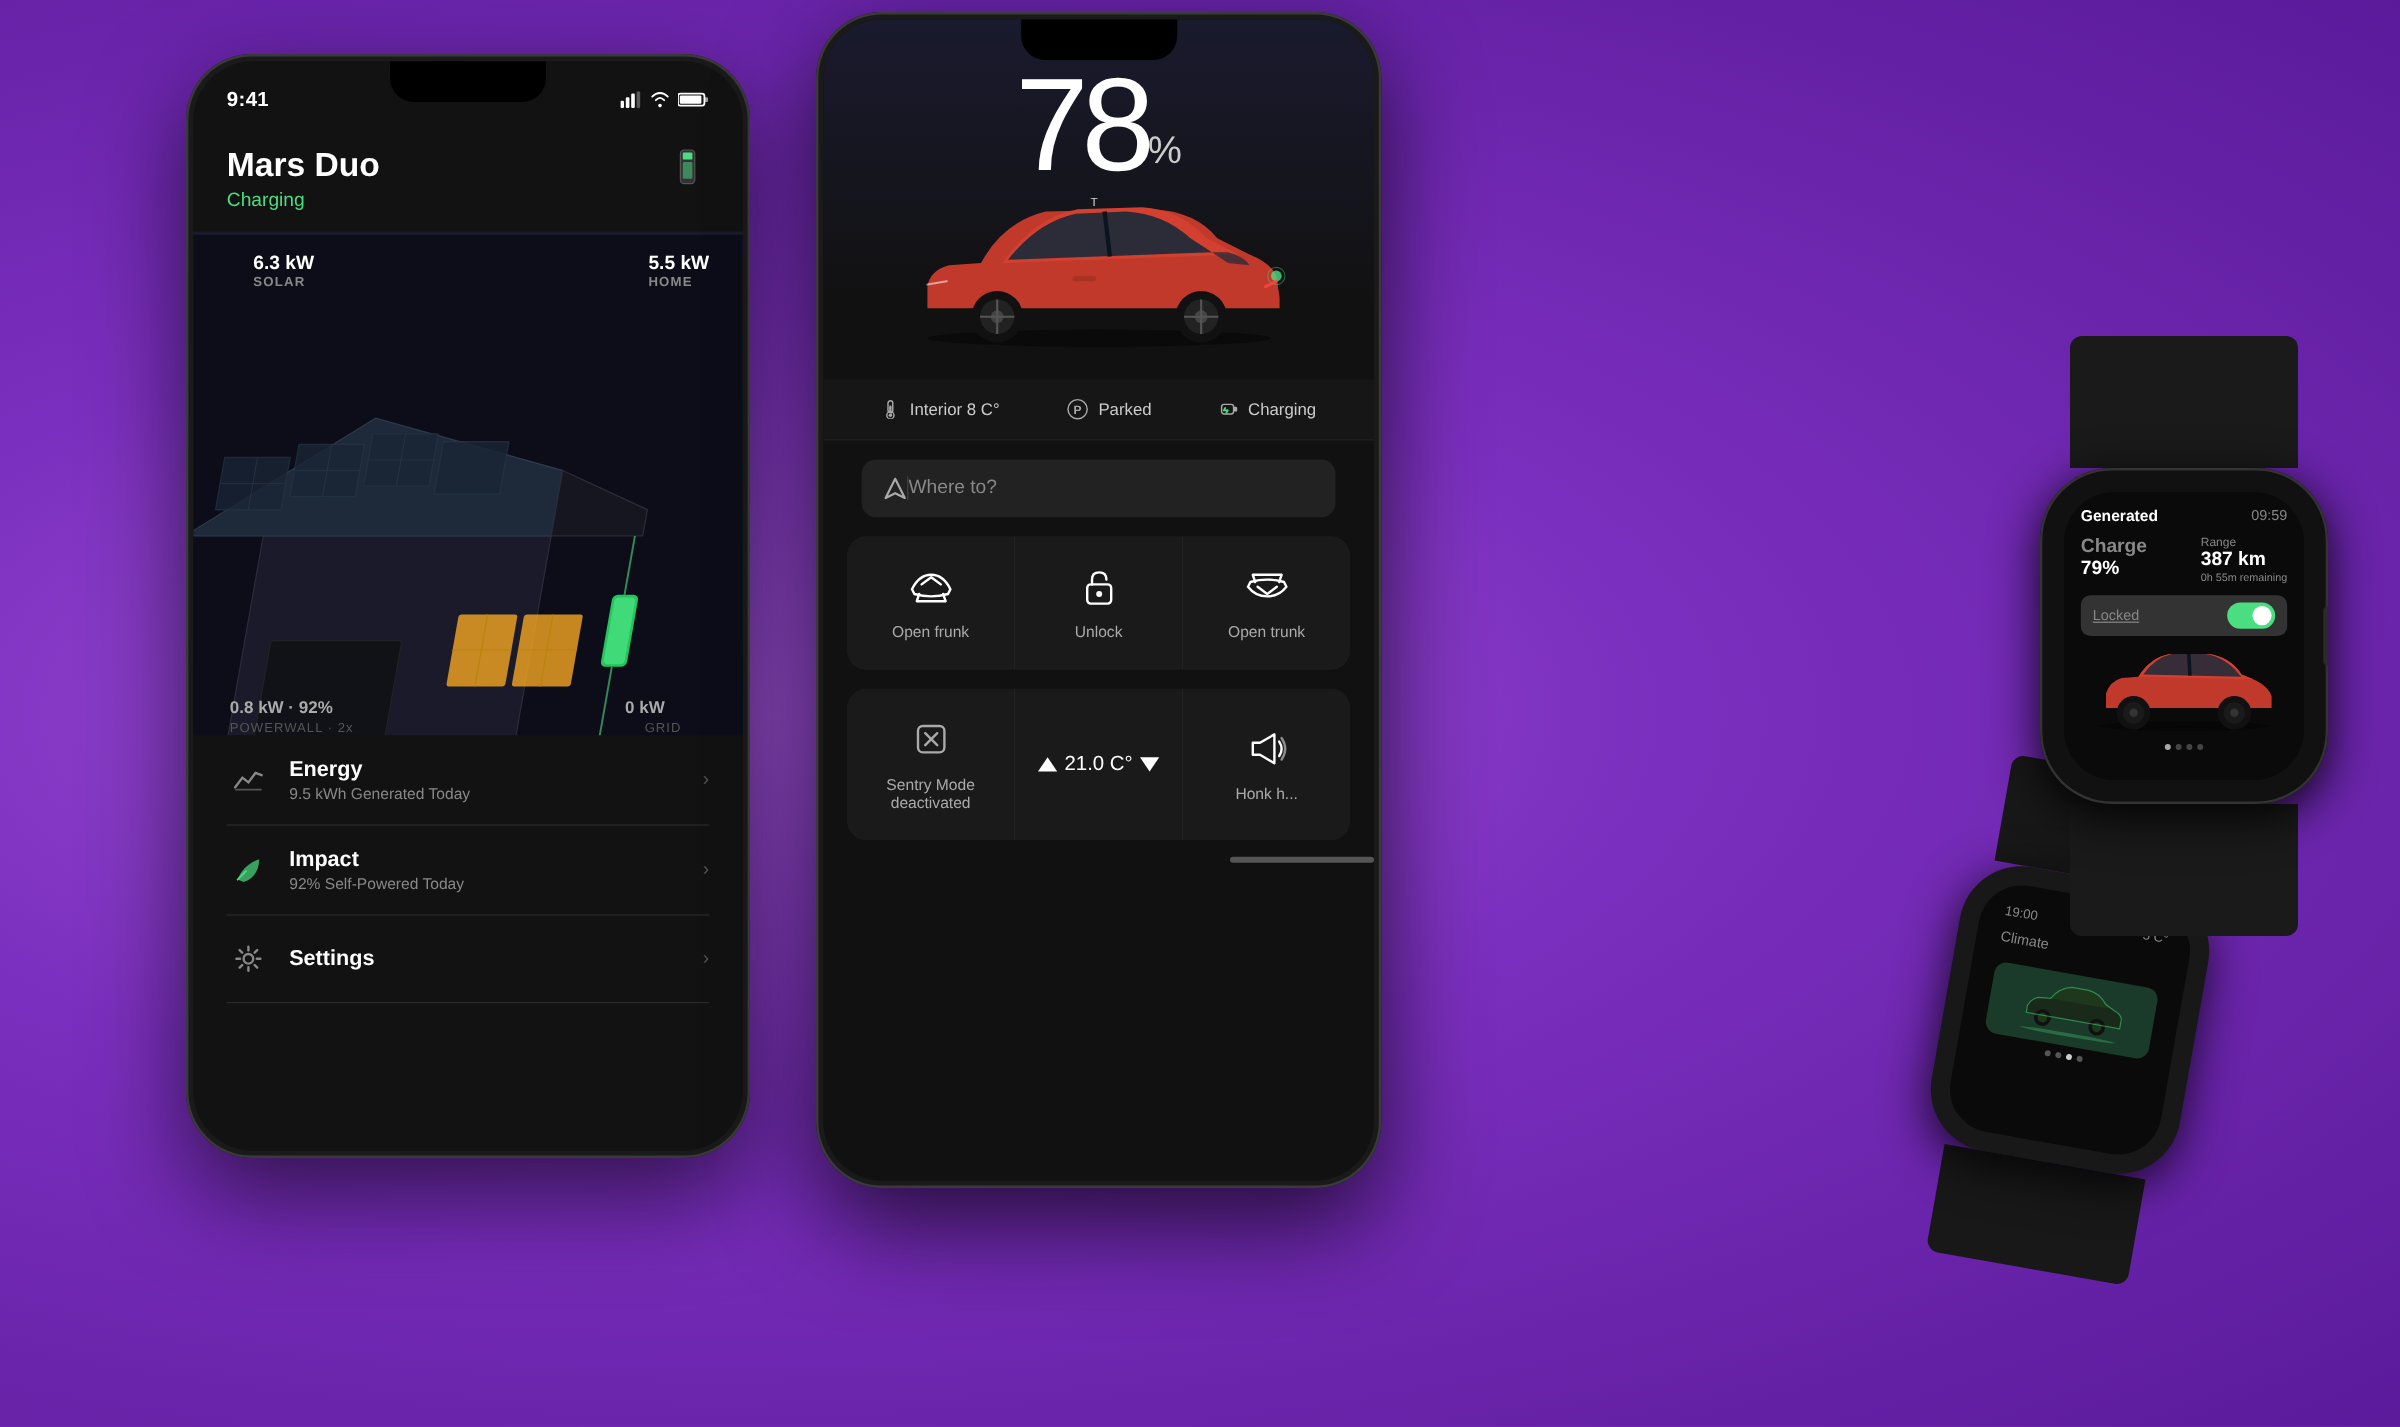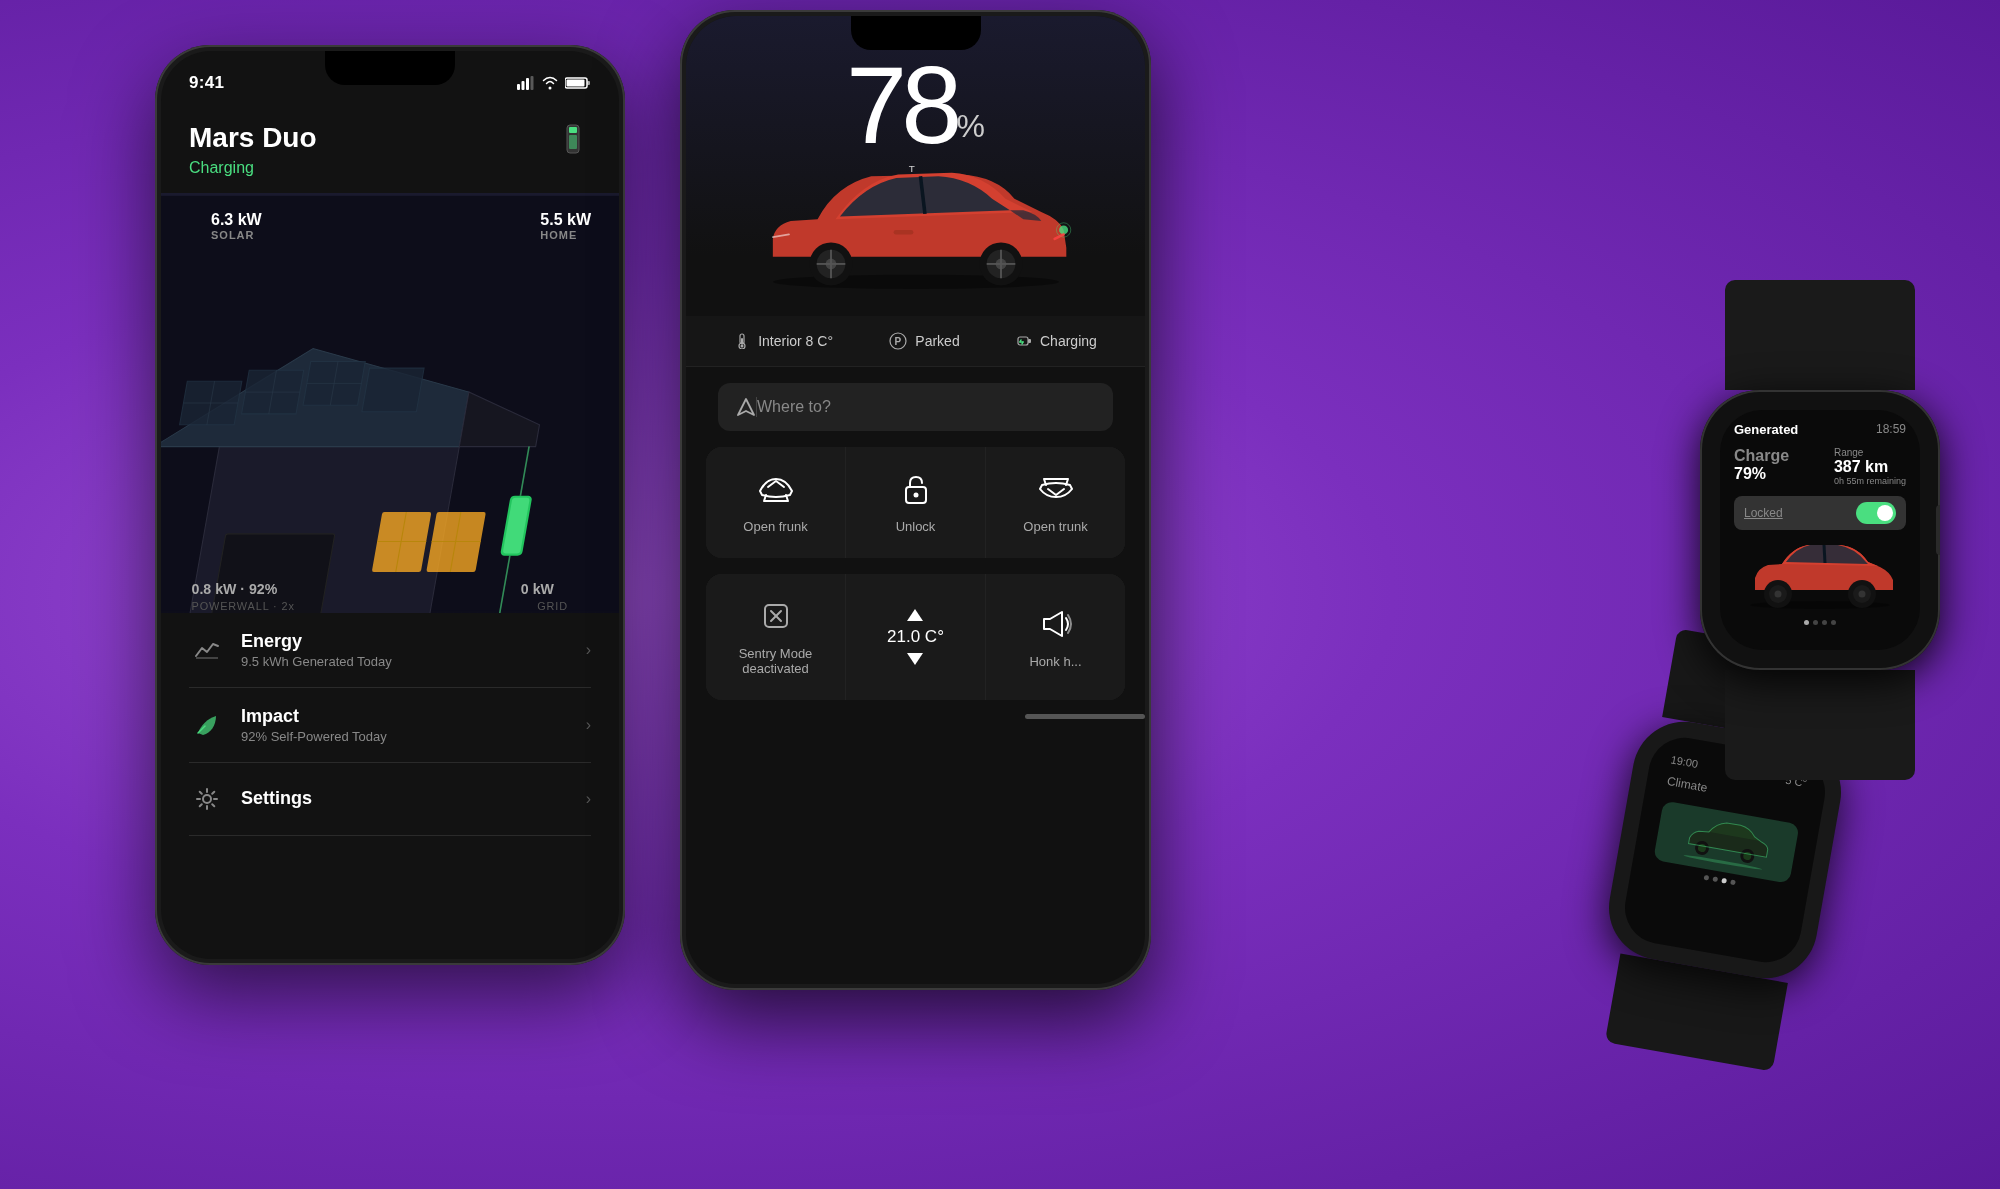--- a/index.html
+++ b/index.html
@@ -783,21 +783,21 @@
       <div class="control-item">
         <svg width="36" height="36" viewBox="0 0 36 36" fill="none">
           <rect x="7" y="7" width="22" height="22" rx="4" stroke="#aaa" stroke-width="2"></rect>
           <line x1="13" y1="13" x2="23" y2="23" stroke="#aaa" stroke-width="2" stroke-linecap="round"></line>
           <line x1="23" y1="13" x2="13" y2="23" stroke="#aaa" stroke-width="2" stroke-linecap="round"></line>
         </svg>
         <span class="control-label">Sentry Mode deactivated</span>
       </div>
 
       <div class="control-item">
-        <div style="display:flex; flex-direction:column; align-items:center; gap:2px;">
+        <div style="display:flex; flex-direction:row; align-items:center; gap:2px;">
           <svg width="24" height="20" viewBox="0 0 24 20" fill="none">
             <path d="M12 4 L4 16 L20 16 Z" fill="#fff"></path>
           </svg>
           <span style="color:#fff; font-size:17px; font-weight:500;">21.0 C°</span>
           <svg width="24" height="20" viewBox="0 0 24 20" fill="none">
             <path d="M12 16 L4 4 L20 4 Z" fill="#fff"></path>
           </svg>
         </div>
       </div>
 
@@ -857,21 +857,21 @@
   </div>
 
   <div style="position:relative; z-index:6;">
     <div class="watch-band-top"></div>
     <div class="watch-case">
       <div class="watch-crown"></div>
       <div class="watch-screen">
 
         <div class="watch-screen-header">
           <span class="watch-screen-title">Generated</span>
-          <span class="watch-screen-time">18:59</span>
+          <span class="watch-screen-time">09:59</span>
         </div>
 
         <div style="padding:4px 14px; display:flex; justify-content:space-between;">
           <div>
             <div style="color:#888; font-size:16px;font-weight:bold;">Charge</div>
             <div style="color:#fff; font-size:16px; font-weight:700;">79%</div>
           </div>
           <div>
             <div style="color:#888; font-size:10px;">Range</div>
             <div style="color:#fff; font-size:16px; font-weight:700;">387 km</div>

